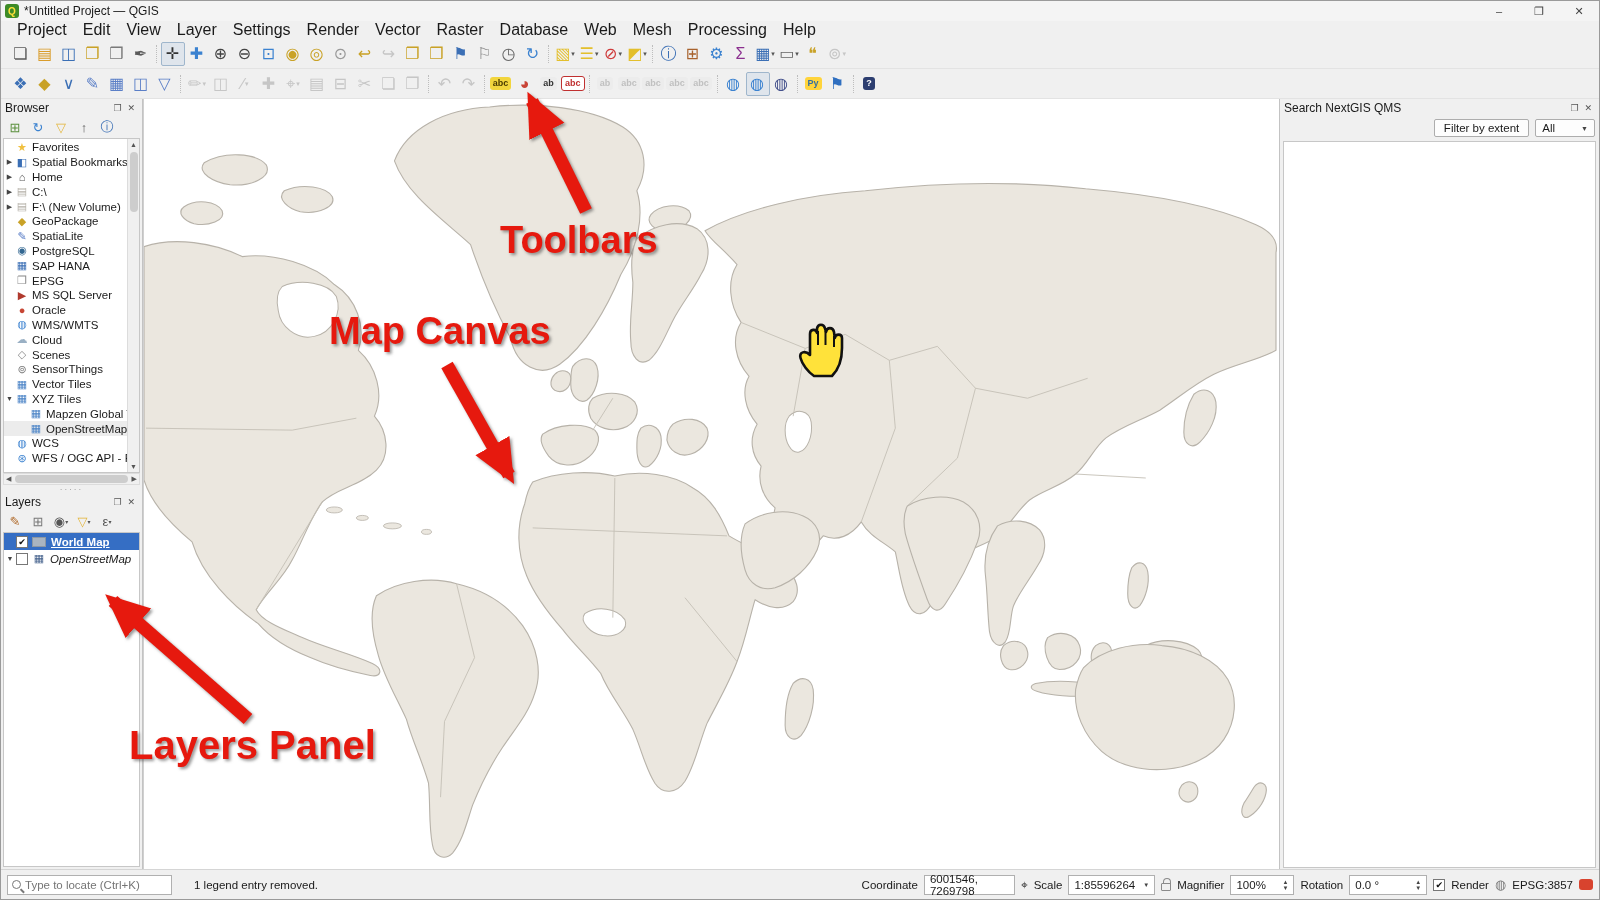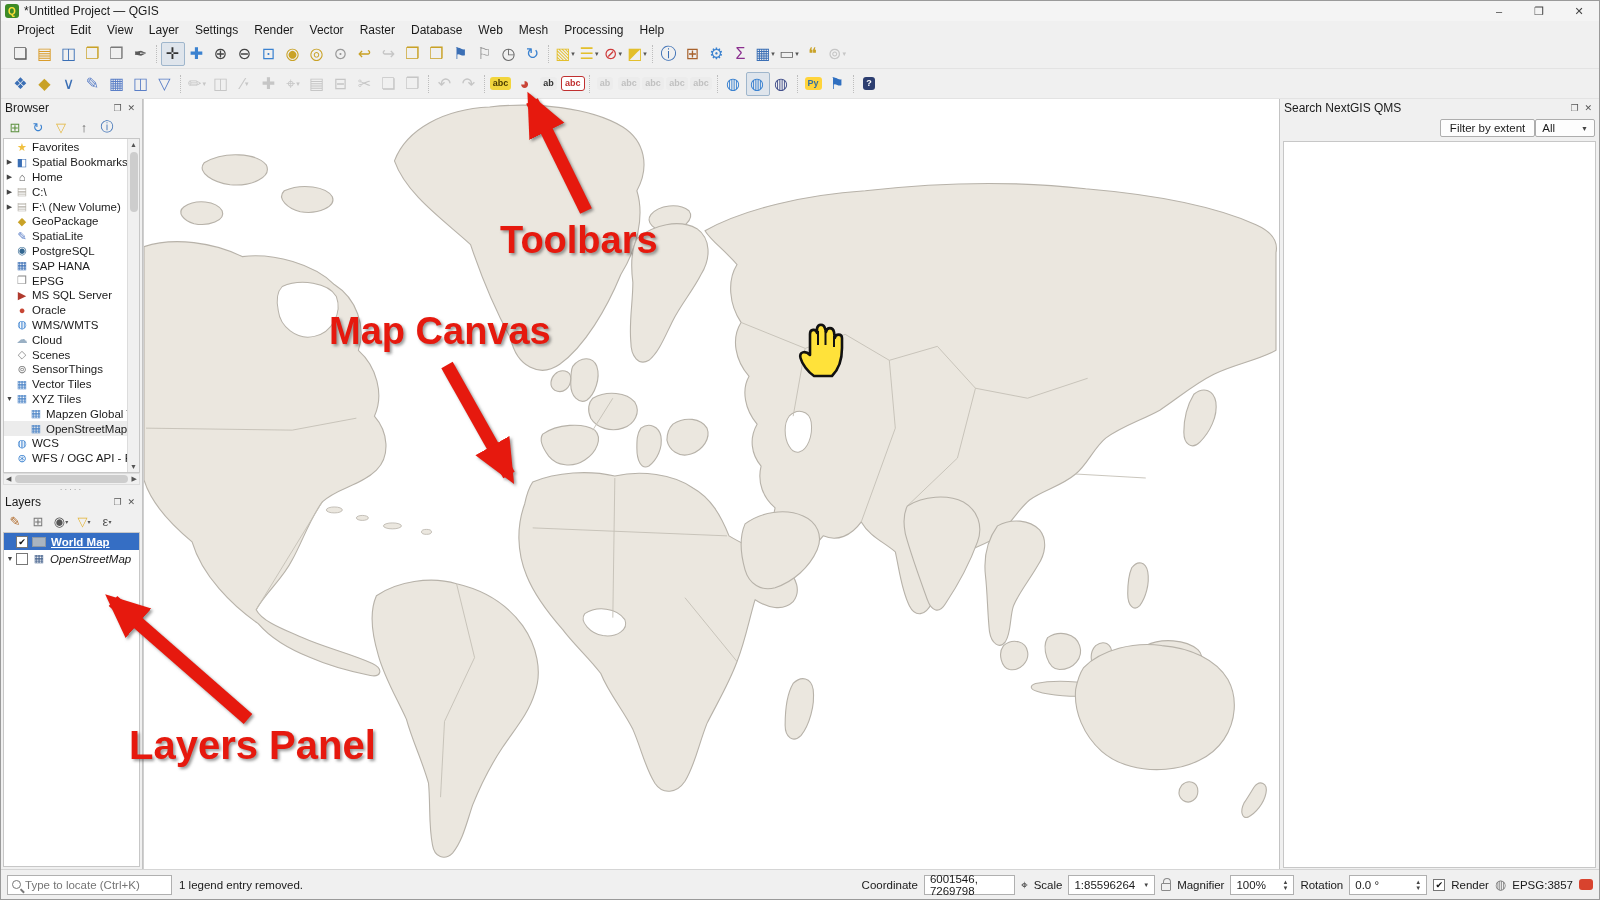--- a/index.html
+++ b/index.html
@@ -9,21 +9,21 @@
 
   
   .titlebar { height:20px; display:flex; align-items:center; background:#f4f4f4; padding-left:4px; gap:5px; flex:0 0 auto; }
   .applogo { width:14px; height:14px; border-radius:3px; background:#3d8b27; color:#ffe23a; font-weight:bold; font-size:10px; display:flex; align-items:center; justify-content:center; }
   .title-text { font-size:12px; }
   .win-controls { margin-left:auto; display:flex; height:100%; }
   .win-btn { width:40px; height:100%; display:flex; align-items:center; justify-content:center; color:#444; font-size:11px; }
 
   
   .menubar { height:18px; display:flex; align-items:center; background:#f0f0f0; padding-left:8px; gap:0; flex:0 0 auto; }
-  .menu-item { padding:1px 8px; font-size:12px; }
+  .menu-item { padding:1px 8px; font-size:16px; }
 
   
   .toolbar { height:30px; display:flex; align-items:center; background:#f0f0f0; padding-left:8px; flex:0 0 auto; border-bottom:1px solid #e3e3e3; }
   .tbtn { height:24px; min-width:24px; display:flex; align-items:center; justify-content:center; border-radius:2px; position:relative; }
   .tbtn .g { font-size:16px; line-height:1; }
   .tbtn .dd { font-size:7px; color:#555; margin-left:1px; }
   .tbtn.active { background:#dfe5ec; border:1px solid #9fb6cc; }
   .tbtn.disabled .g, .tbtn.disabled .dd { color:#c6c6c6 !important; }
   .tbtn.sep { width:8px; min-width:8px; }
   .tbtn.sep::before { content:""; width:1px; height:18px; border-left:1px dotted #bdbdbd; }
@@ -73,30 +73,30 @@
   .osm-icon { width:14px; text-align:center; color:#44618c; font-size:11px; margin-right:4px; flex:0 0 auto; }
 
   
   .canvas { flex:1; background:#fff; position:relative; overflow:hidden; border-left:1px solid #d0d0d0; }
   .canvas svg.map { position:absolute; inset:0; }
 
   
   .qms { width:320px; flex:0 0 auto; display:flex; flex-direction:column; background:#f0f0f0; border-left:1px solid #c3c3c3; }
   .qms-search { height:20px; margin:2px 3px; border:1px solid #b0b0b0; background:#fff; font-size:11.5px; padding:0 4px; color:#222; font-family:"Liberation Sans",sans-serif; }
   .qms-search::placeholder { color:#9a9a9a; }
-  .qms-filter-row { display:flex; justify-content:flex-end; gap:0; padding:3px 4px; align-items:center; }
+  .qms-filter-row { display:flex; justify-content:flex-end; gap:6px; padding:3px 4px; align-items:center; }
   .btn { border:1px solid #adadad; background:#fdfdfd; border-radius:2px; font-size:11.5px; padding:2px 9px; }
   .combo { border:1px solid #adadad; background:#fdfdfd; border-radius:2px; font-size:11.5px; padding:2px 6px; display:flex; align-items:center; gap:26px; }
   .combo .dd { font-size:7px; color:#444; }
   .qms-list { flex:1; background:#fff; border:1px solid #c7c7c7; margin:1px 3px; }
   .qms-bottom { height:26px; display:flex; align-items:center; justify-content:center; gap:4px; font-size:11.5px; flex:0 0 auto; }
   .link { color:#2a5bd7; text-decoration:underline; }
 
   
-  .statusbar { height:30px; flex:0 0 auto; background:#f0f0f0; border-top:1px solid #d5d5d5; display:flex; align-items:center; padding:0 6px; gap:3px; font-size:11.5px; }
+  .statusbar { height:30px; flex:0 0 auto; background:#f0f0f0; border-top:1px solid #d5d5d5; display:flex; align-items:center; padding:0 6px; gap:18px; font-size:11.5px; }
   .locator { width:165px; height:20px; border:1px solid #b0b0b0; background:#fff; display:flex; align-items:center; padding:0 4px; gap:4px; }
   .mag-icon { width:9px; height:9px; border:1.5px solid #777; border-radius:50%; position:relative; flex:0 0 auto; }
   .mag-icon::after { content:""; position:absolute; width:5px; height:1.5px; background:#777; transform:rotate(45deg); left:7px; top:9px; }
   .locator input { border:none; outline:none; width:100%; font-size:11.5px; font-family:"Liberation Sans",sans-serif; background:transparent; }
   .sb-msg { margin-left:4px; }
   .sb-right { margin-left:auto; display:flex; align-items:center; gap:6px; }
   .sb-field { height:20px; background:#fff; border:1px solid #b0b0b0; display:flex; align-items:center; padding:0 5px; font-size:11.5px; }
   .spin { display:flex; flex-direction:column; font-size:6px; line-height:6px; color:#444; margin-left:4px; }
   .lock-icon { width:10px; height:8px; border:1.5px solid #8a8a8a; border-radius:1px; position:relative; margin-top:4px; }
   .lock-icon::before { content:""; position:absolute; width:6px; height:5px; border:1.5px solid #8a8a8a; border-bottom:none; border-radius:4px 4px 0 0; left:0.5px; top:-6px; }

